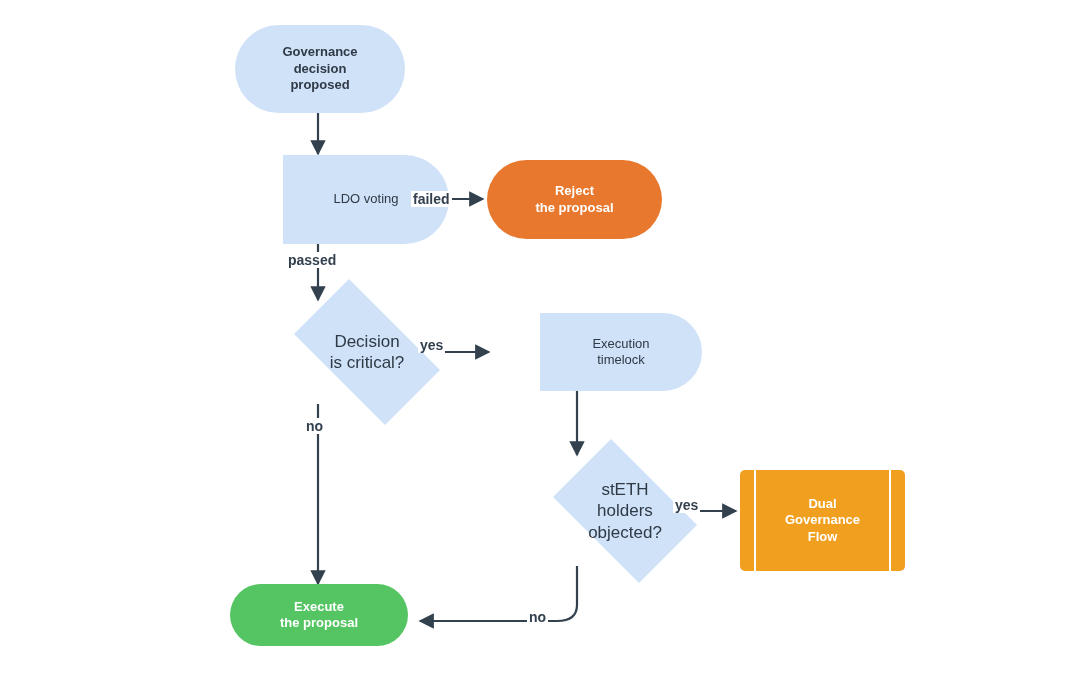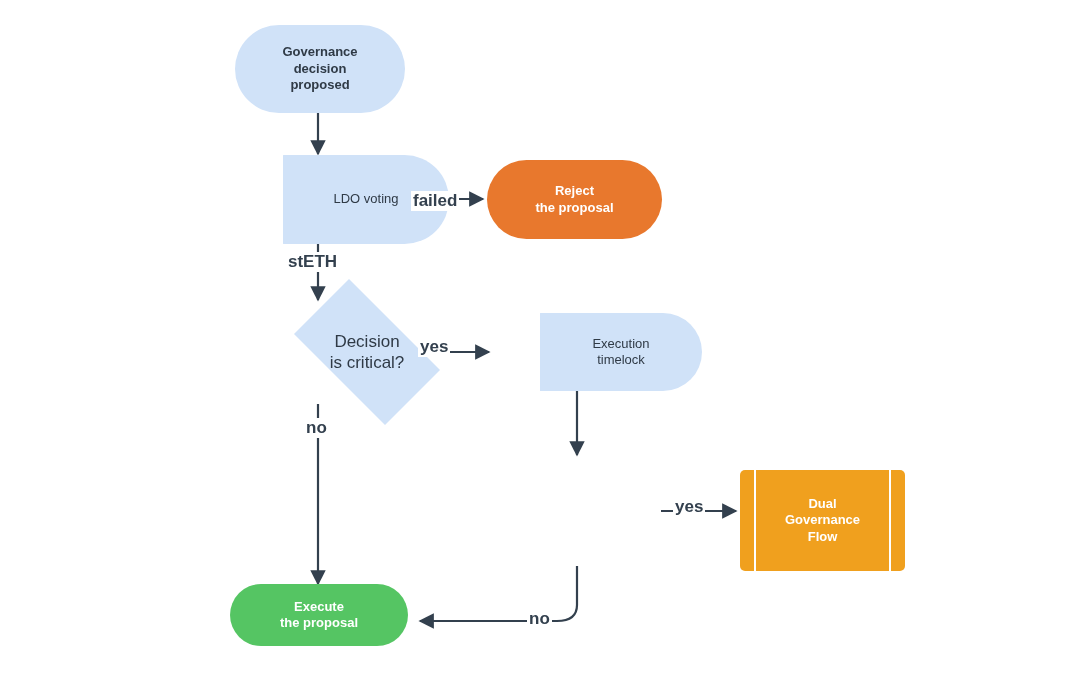--- a/index.html
+++ b/index.html
@@ -90,21 +90,21 @@
   .txt-white { color: #ffffff; }
   .bold   { font-weight: bold; }
   .normal { font-weight: normal; margin-left: 48px; }
   .fs-17 { font-size: 17px; }
   .fs-18 { font-size: 13px; }
 
   
   .edge-label {
     position: absolute;
     font-family: "Liberation Sans", sans-serif;
-    font-size: 17px;
+    font-size: 14px;
     font-weight: bold;
     color: #33404e;
     background: #ffffff;
     padding: 0 2px;
     white-space: nowrap;
     z-index: 3;
   }
 </style>
 </head>
 <body>
@@ -130,21 +130,21 @@
 
     <path d="M 577 391 L 577 455" stroke="#33404e" stroke-width="2.2" fill="none" marker-end="url(#arrow)"></path>
 
     <path d="M 661 511 L 736 511" stroke="#33404e" stroke-width="2.2" fill="none" marker-end="url(#arrow)"></path>
 
     <path d="M 577 566 L 577 605 Q 577 621 557 621 L 420 621" stroke="#33404e" stroke-width="2.2" fill="none" marker-end="url(#arrow)"></path>
   </svg>
 
   <div class="edge-label" style="left:411px; top:191px;">failed</div>
 
-  <div class="edge-label" style="left:286px; top:252px;">stETH</div>
+  <div class="edge-label" style="left:286px; top:252px;">passed</div>
 
   <div class="edge-label" style="left:418px; top:337px;">yes</div>
 
   <div class="edge-label" style="left:304px; top:418px;">no</div>
 
   <div class="edge-label" style="left:673px; top:497px;">yes</div>
 
   <div class="edge-label" style="left:527px; top:609px;">no</div>
 
   <div class="node shape-stadium fill-blue txt-dark bold fs-18" style="left:235px; top:25px; width:170px; height:88px;">
@@ -166,20 +166,26 @@
     <span class="diamond-bg fill-blue"></span>
     <span class="label">Decision
 is critical?</span>
   </div>
 
   <div class="node shape-flag fill-blue txt-dark normal fs-18" style="left:492px; top:313px; width:162px; height:78px;">
     <span class="label">Execution
 timelock</span>
   </div>
 
+  <div class="node shape-diamond txt-dark normal fs-17" style="left:491px; top:453px; width:172px; height:116px;">
+    <span class="diamond-bg fill-blue"></span>
+    <span class="label">stETH
+holders
+objected?</span>
+  </div>
 
   <div class="node shape-subroutine fill-amber txt-white bold fs-18" style="left:740px; top:470px; width:165px; height:101px;">
     <span class="bar left"></span>
     <span class="bar right"></span>
     <span class="label">Dual
 Governance
 Flow</span>
   </div>
 
   <div class="node shape-stadium fill-green txt-white bold fs-18" style="left:230px; top:584px; width:178px; height:62px;">

